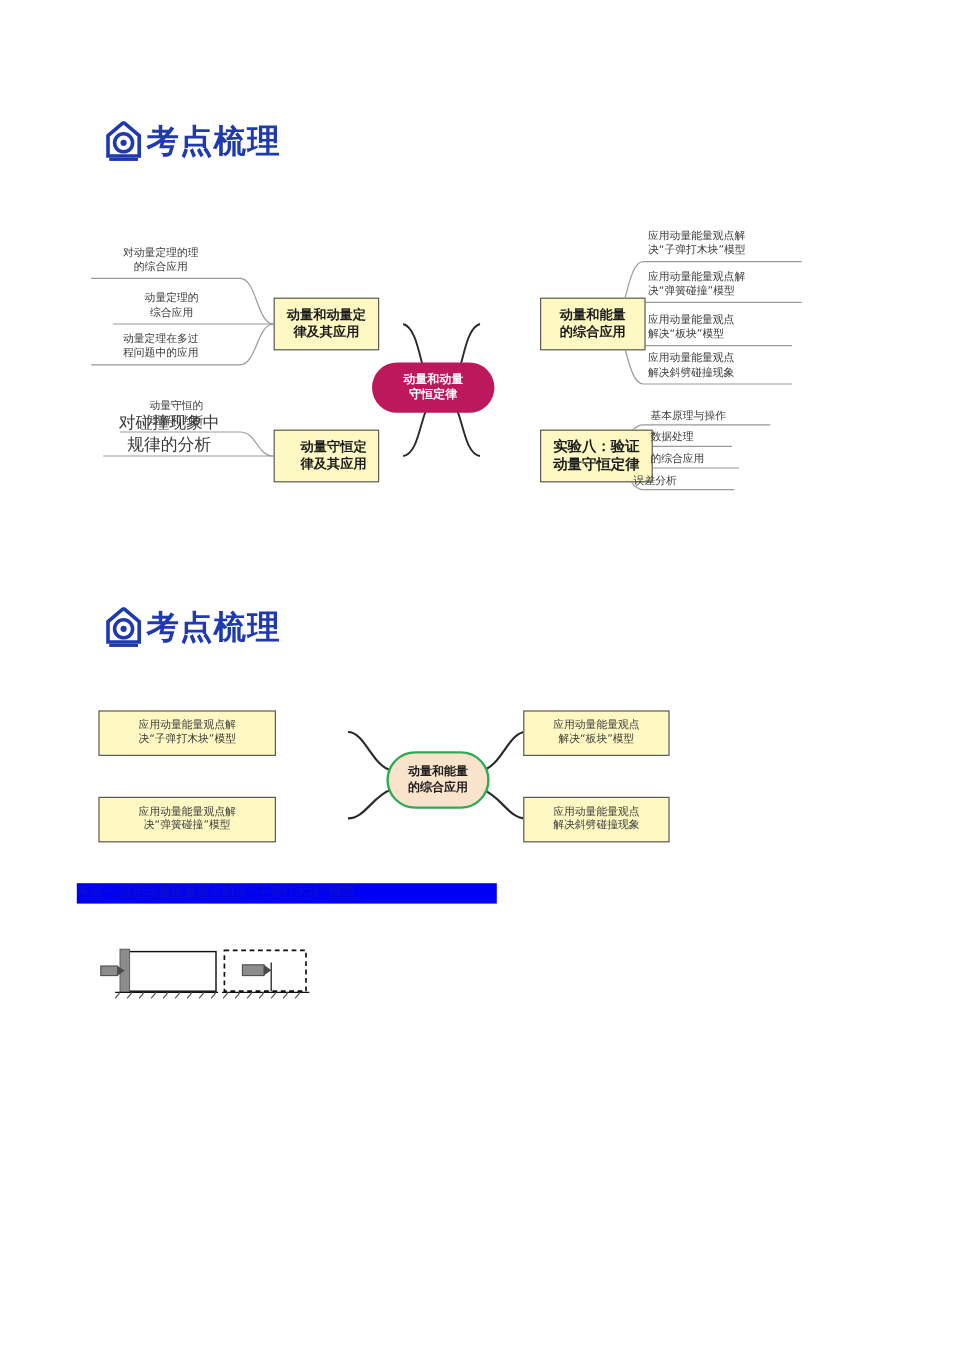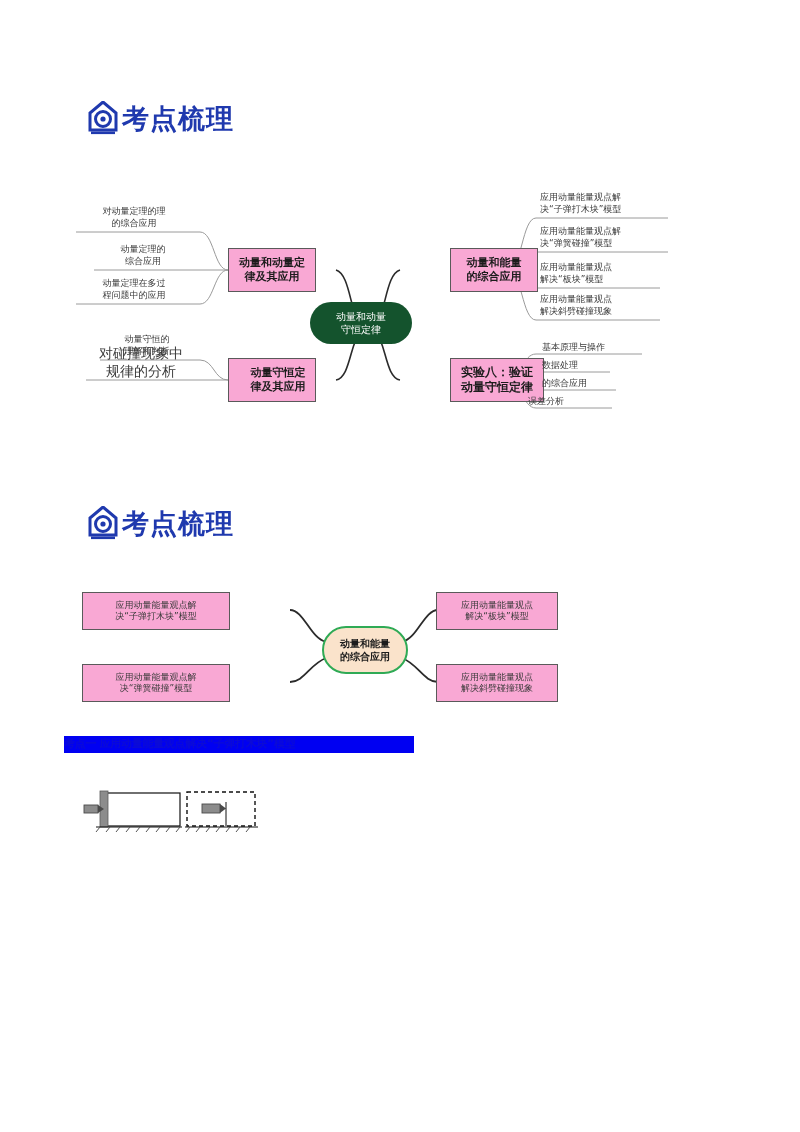--- a/index.html
+++ b/index.html
@@ -41,21 +41,21 @@
   }
   .figure svg { display: block; }
 
   
   .layer {
     position: absolute; inset: 0;
   }
   .box {
     position: absolute;
     border: 1px solid #5a5a5a;
-    background: #f9a8d4;
+    background: #fef9c3;
     display: flex;
     align-items: center;
     justify-content: center;
     text-align: center;
     line-height: 1.25;
     color: #1c1c1c;
     font-weight: 700;
   }
   .leaf {
     position: absolute;
@@ -65,22 +65,22 @@
     white-space: pre-line;
   }
   .central {
     position: absolute;
     display: flex;
     align-items: center;
     justify-content: center;
     text-align: center;
     line-height: 1.3;
     color: #ffffff;
-    font-weight: 400;
-    background: #14532d;
+    font-weight: 700;
+    background: #be185d;
     border-radius: 999px;
   }
   .central-2 {
     background: #fae3cb;
     border: 2px solid #2faa55;
     color: #1c1c1c;
     font-weight: 700;
   }
 
   

